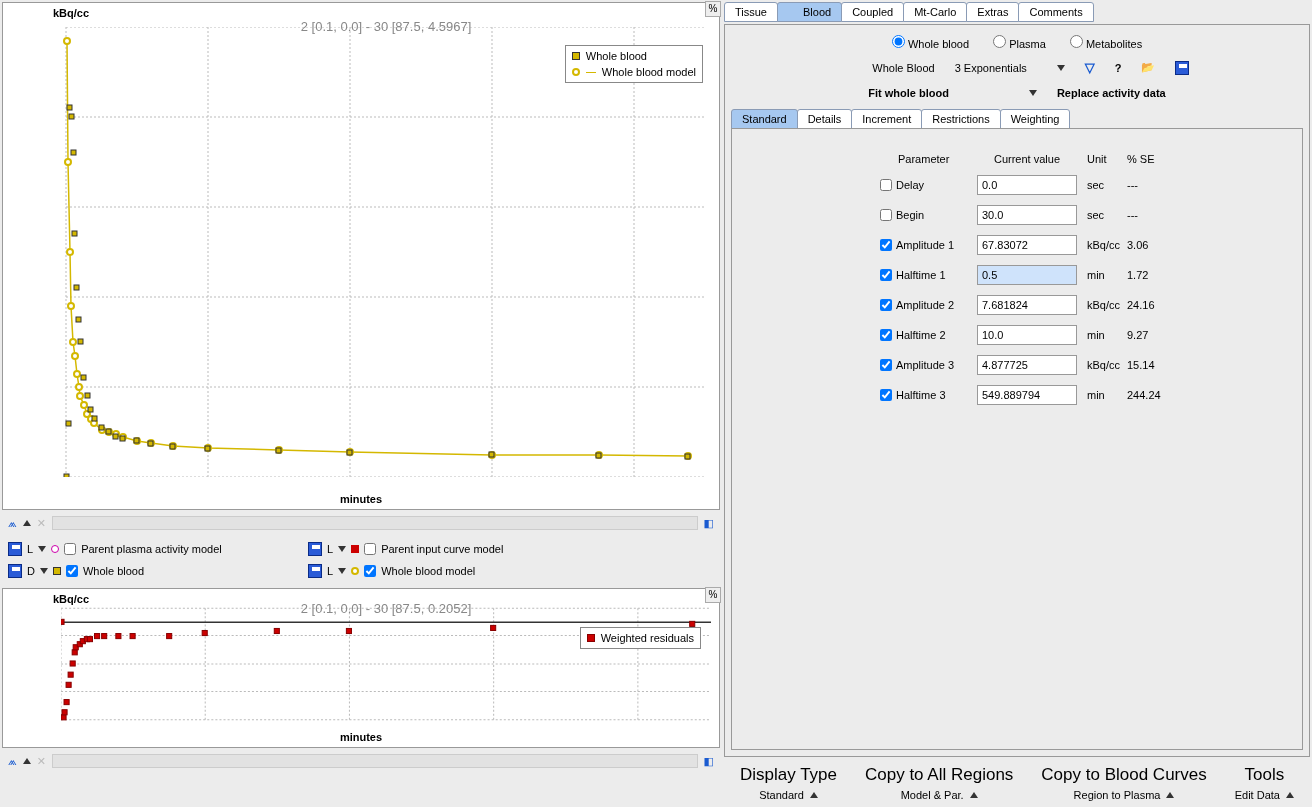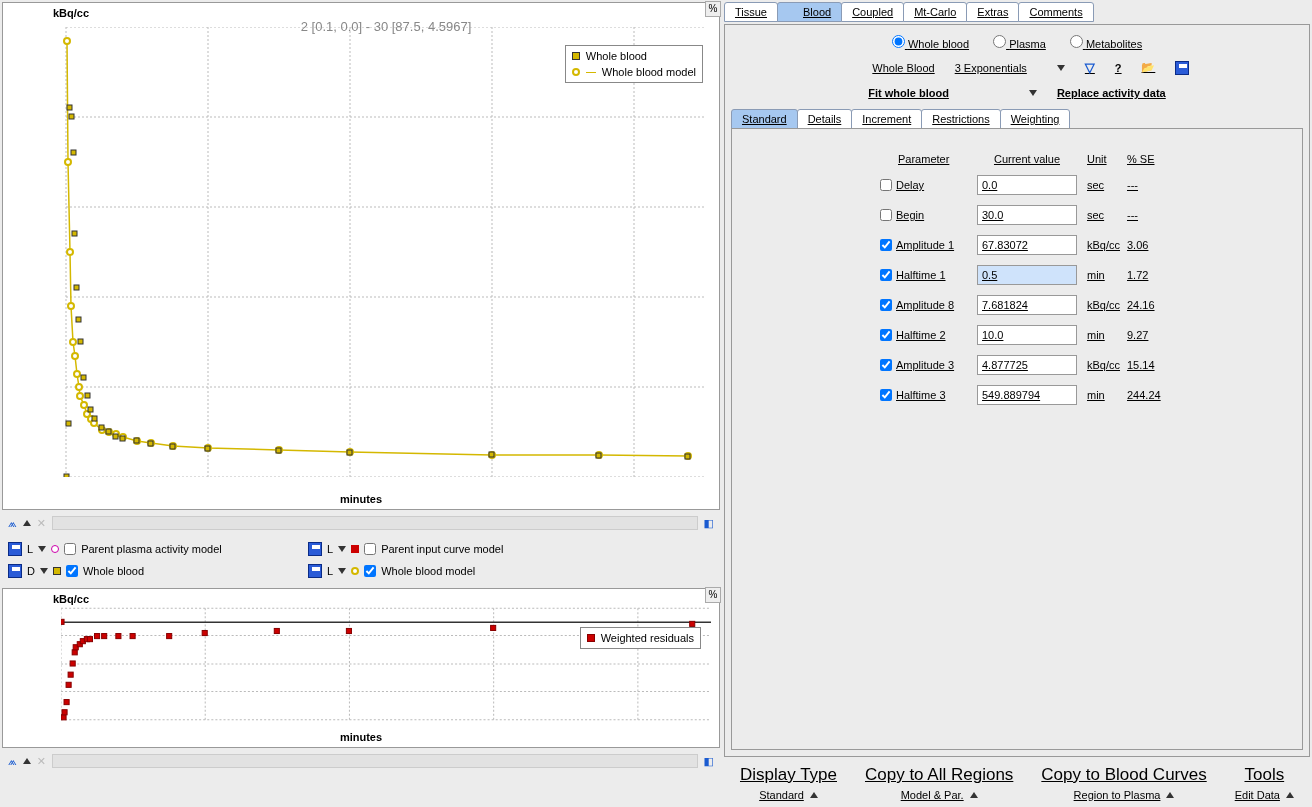--- a/index.html
+++ b/index.html
@@ -1,19 +1,19 @@
 <!DOCTYPE html>
 <html><head>
 <meta charset="utf-8">
 <style>
 * { box-sizing: border-box; margin: 0; padding: 0; }
 body { font-family: Arial, sans-serif; font-size: 11px; background: #ececec; width: 1312px; height: 807px; overflow: hidden; }
 .main-container { display: flex; width: 100%; height: 100%; }
 .left-panel { width: 722px; display: flex; flex-direction: column; }
-.right-panel { flex: 1; display: flex; flex-direction: column; text-decoration: underline; }
+.right-panel { flex: 1; display: flex; flex-direction: column; }
 
 .chart-container { background: #fff; border: 1px solid #999; margin: 2px; position: relative; }
 .chart-top { height: 508px; }
 .chart-bottom { height: 160px; margin-top: 2px; }
 .chart-subtitle { color: #888; font-size: 13px; text-align: center; }
 .y-label { position: absolute; left: 50px; top: 4px; font-weight: bold; }
 .x-label { position: absolute; bottom: 4px; left: 50%; transform: translateX(-50%); font-weight: bold; }
 .pct-btn { position: absolute; right: -2px; top: -2px; width: 16px; height: 16px; background: #eee; border: 1px solid #aaa; font-size: 10px; text-align: center; line-height: 14px; }
 
 .legend-box { position: absolute; border: 1px solid #888; background: #fff; padding: 2px 6px; font-size: 11px; }
@@ -240,20 +240,21 @@
           <input type="checkbox" class="cb" checked="" style="">
           <span>Whole blood model</span>
         </div>
       </div>
     </div>
 
     <div class="chart-container chart-bottom">
       <div class="y-label">kBq/cc</div>
       <div class="pct-btn">%</div>
       <div class="plot-area" style="top:18px; bottom:26px;">
+        <div class="chart-subtitle" style="position:absolute; top:-6px; width:100%;">2 [0.1, 0.0] - 30 [87.5, 0.2052]</div>
         <svg viewBox="0 0 640 110">
           <g stroke="#bbb" stroke-dasharray="2,2">
             <line x1="0" y1="0" x2="640" y2="0"></line>
             <line x1="0" y1="27" x2="640" y2="27"></line>
             <line x1="0" y1="55" x2="640" y2="55"></line>
             <line x1="0" y1="82" x2="640" y2="82"></line>
             <line x1="0" y1="110" x2="640" y2="110"></line>
             <line x1="0" y1="0" x2="0" y2="110"></line>
               <line x1="142" y1="0" x2="142" y2="110"></line>
             <line x1="284" y1="0" x2="284" y2="110"></line>
@@ -404,21 +405,21 @@
                 <input type="checkbox" class="cb" checked="" style="">
                 <span>Halftime 1</span>
               </span>
             <input class="param-input hl" value="0.5" style="">
             <span class="unit-col">min</span>
             <span class="se-col">1.72</span>
           </div>
           <div class="param-row">
             <span class="param-name">
                 <input type="checkbox" class="cb" checked="" style="">
-                <span>Amplitude 8</span>
+                <span>Amplitude 2</span>
               </span>
             <input class="param-input" value="7.681824" style="">
             <span class="unit-col">kBq/cc</span>
             <span class="se-col">24.16</span>
           </div>
           <div class="param-row">
             <span class="param-name">
                 <input type="checkbox" class="cb" checked="" style="">
                 <span>Halftime 2</span>
               </span>

